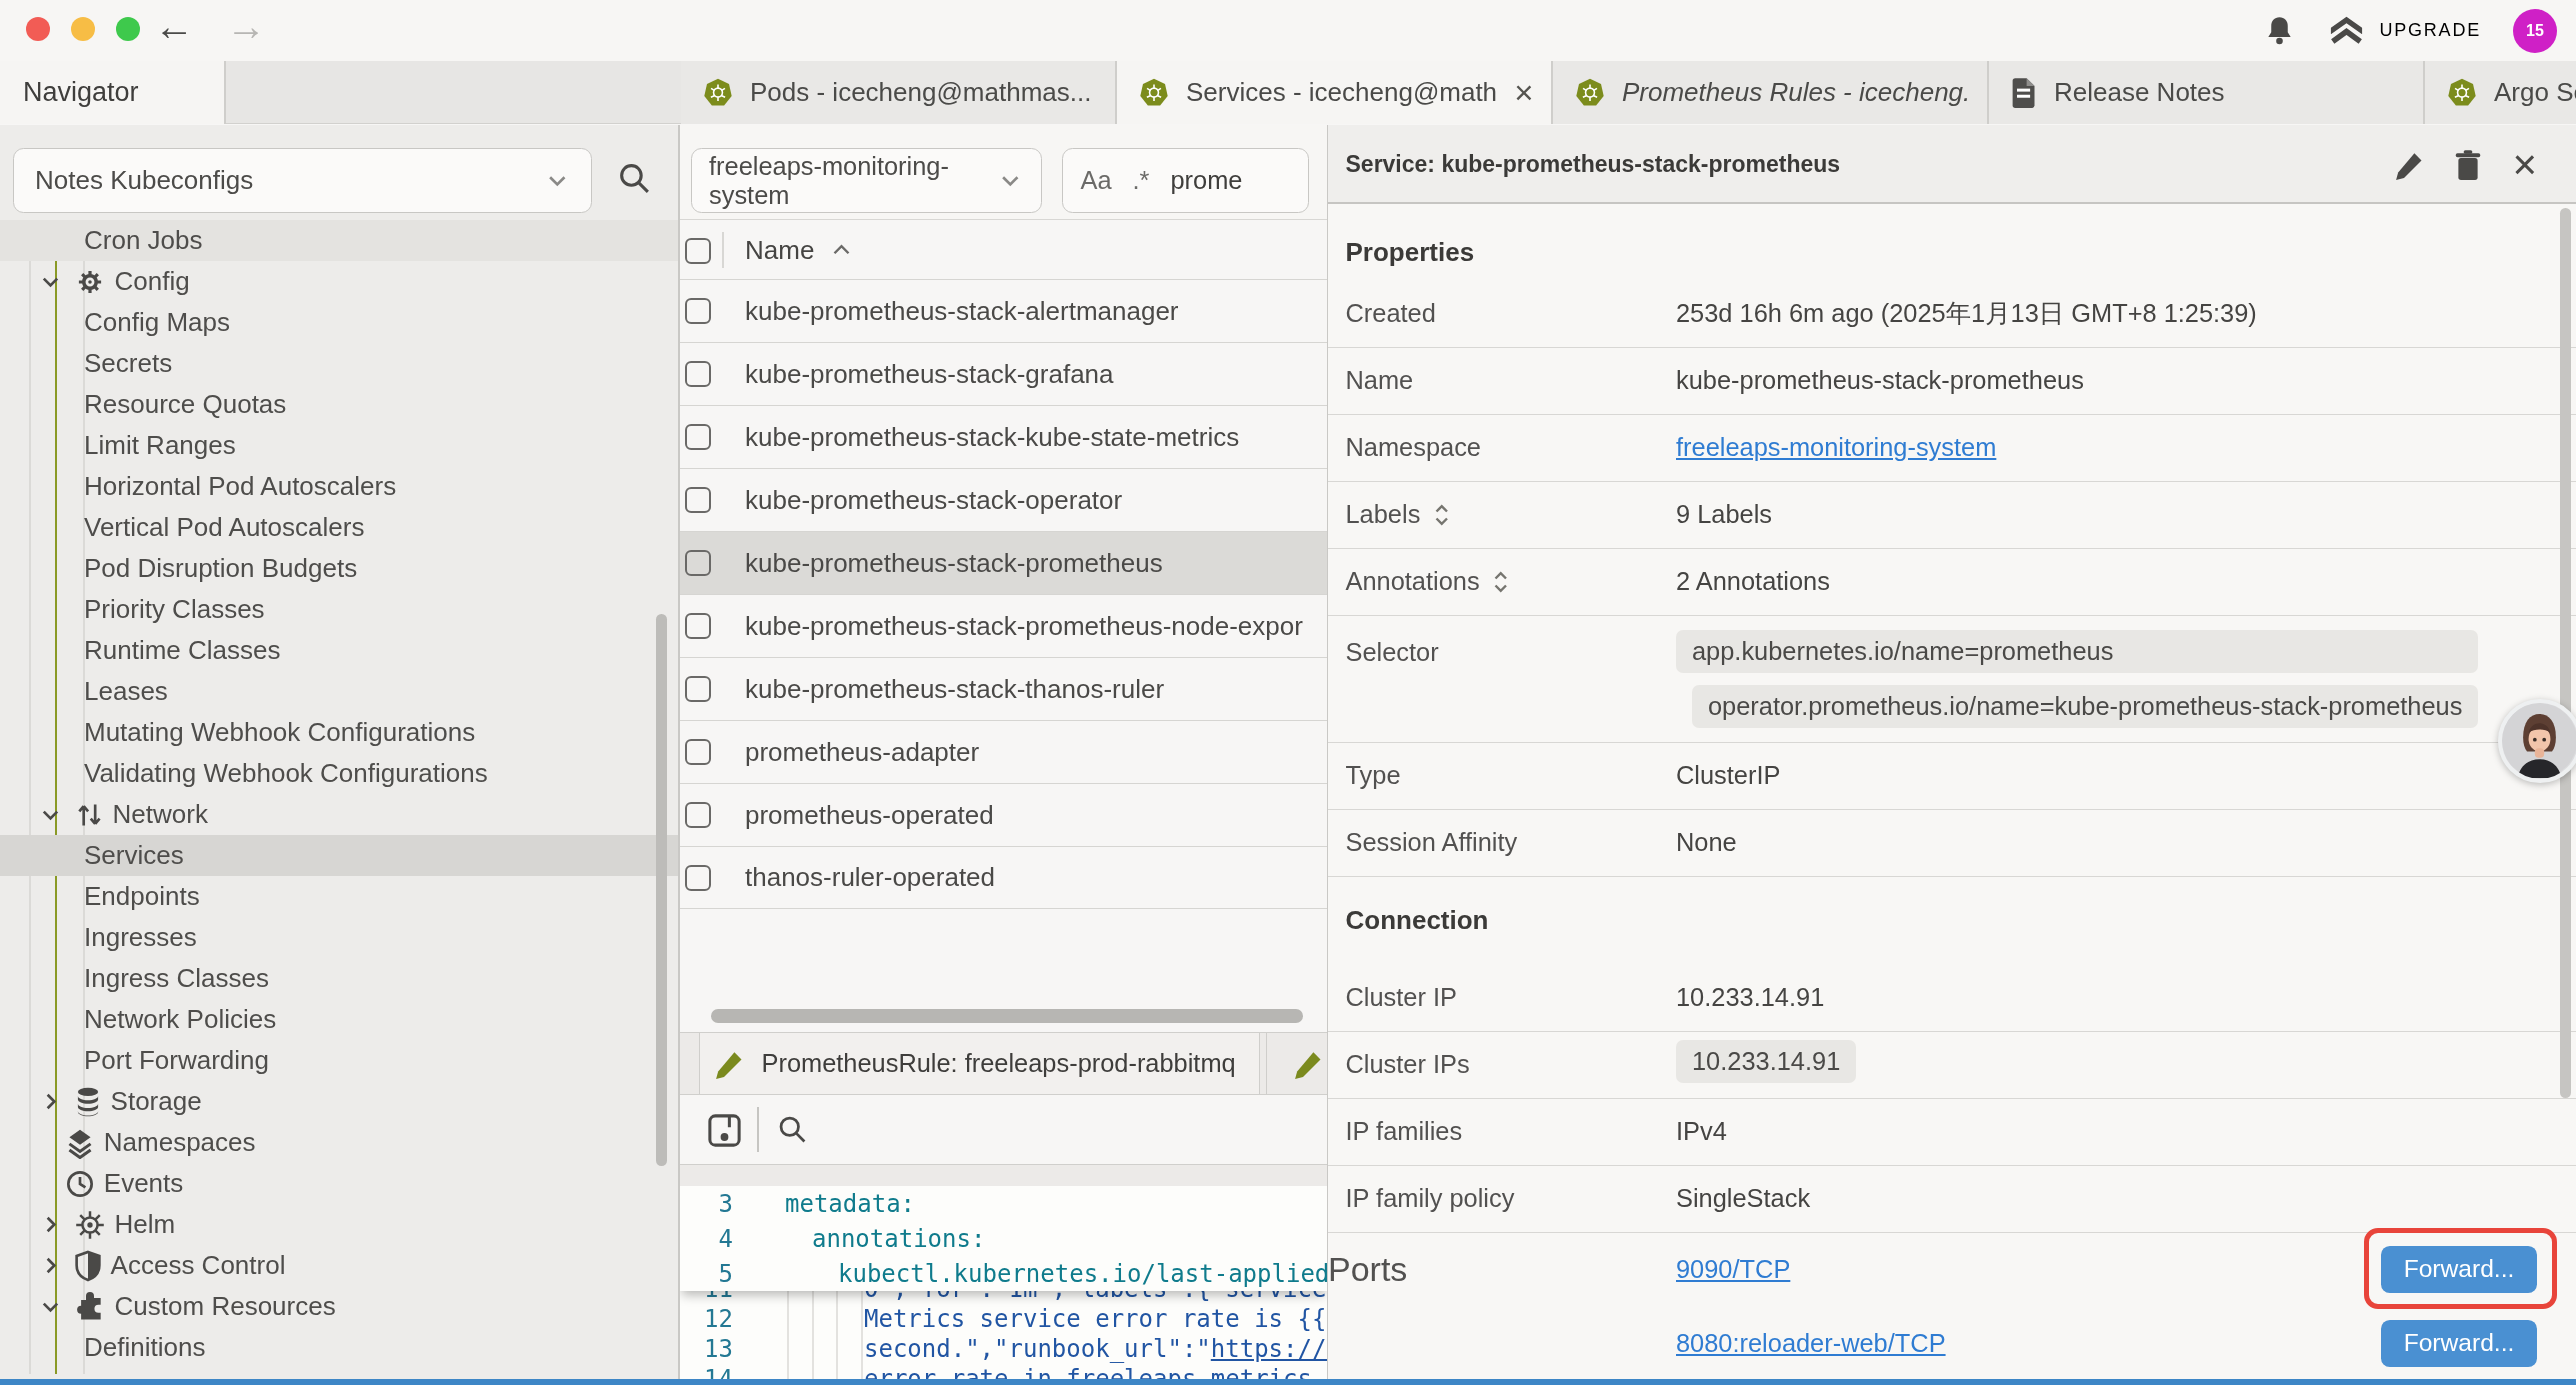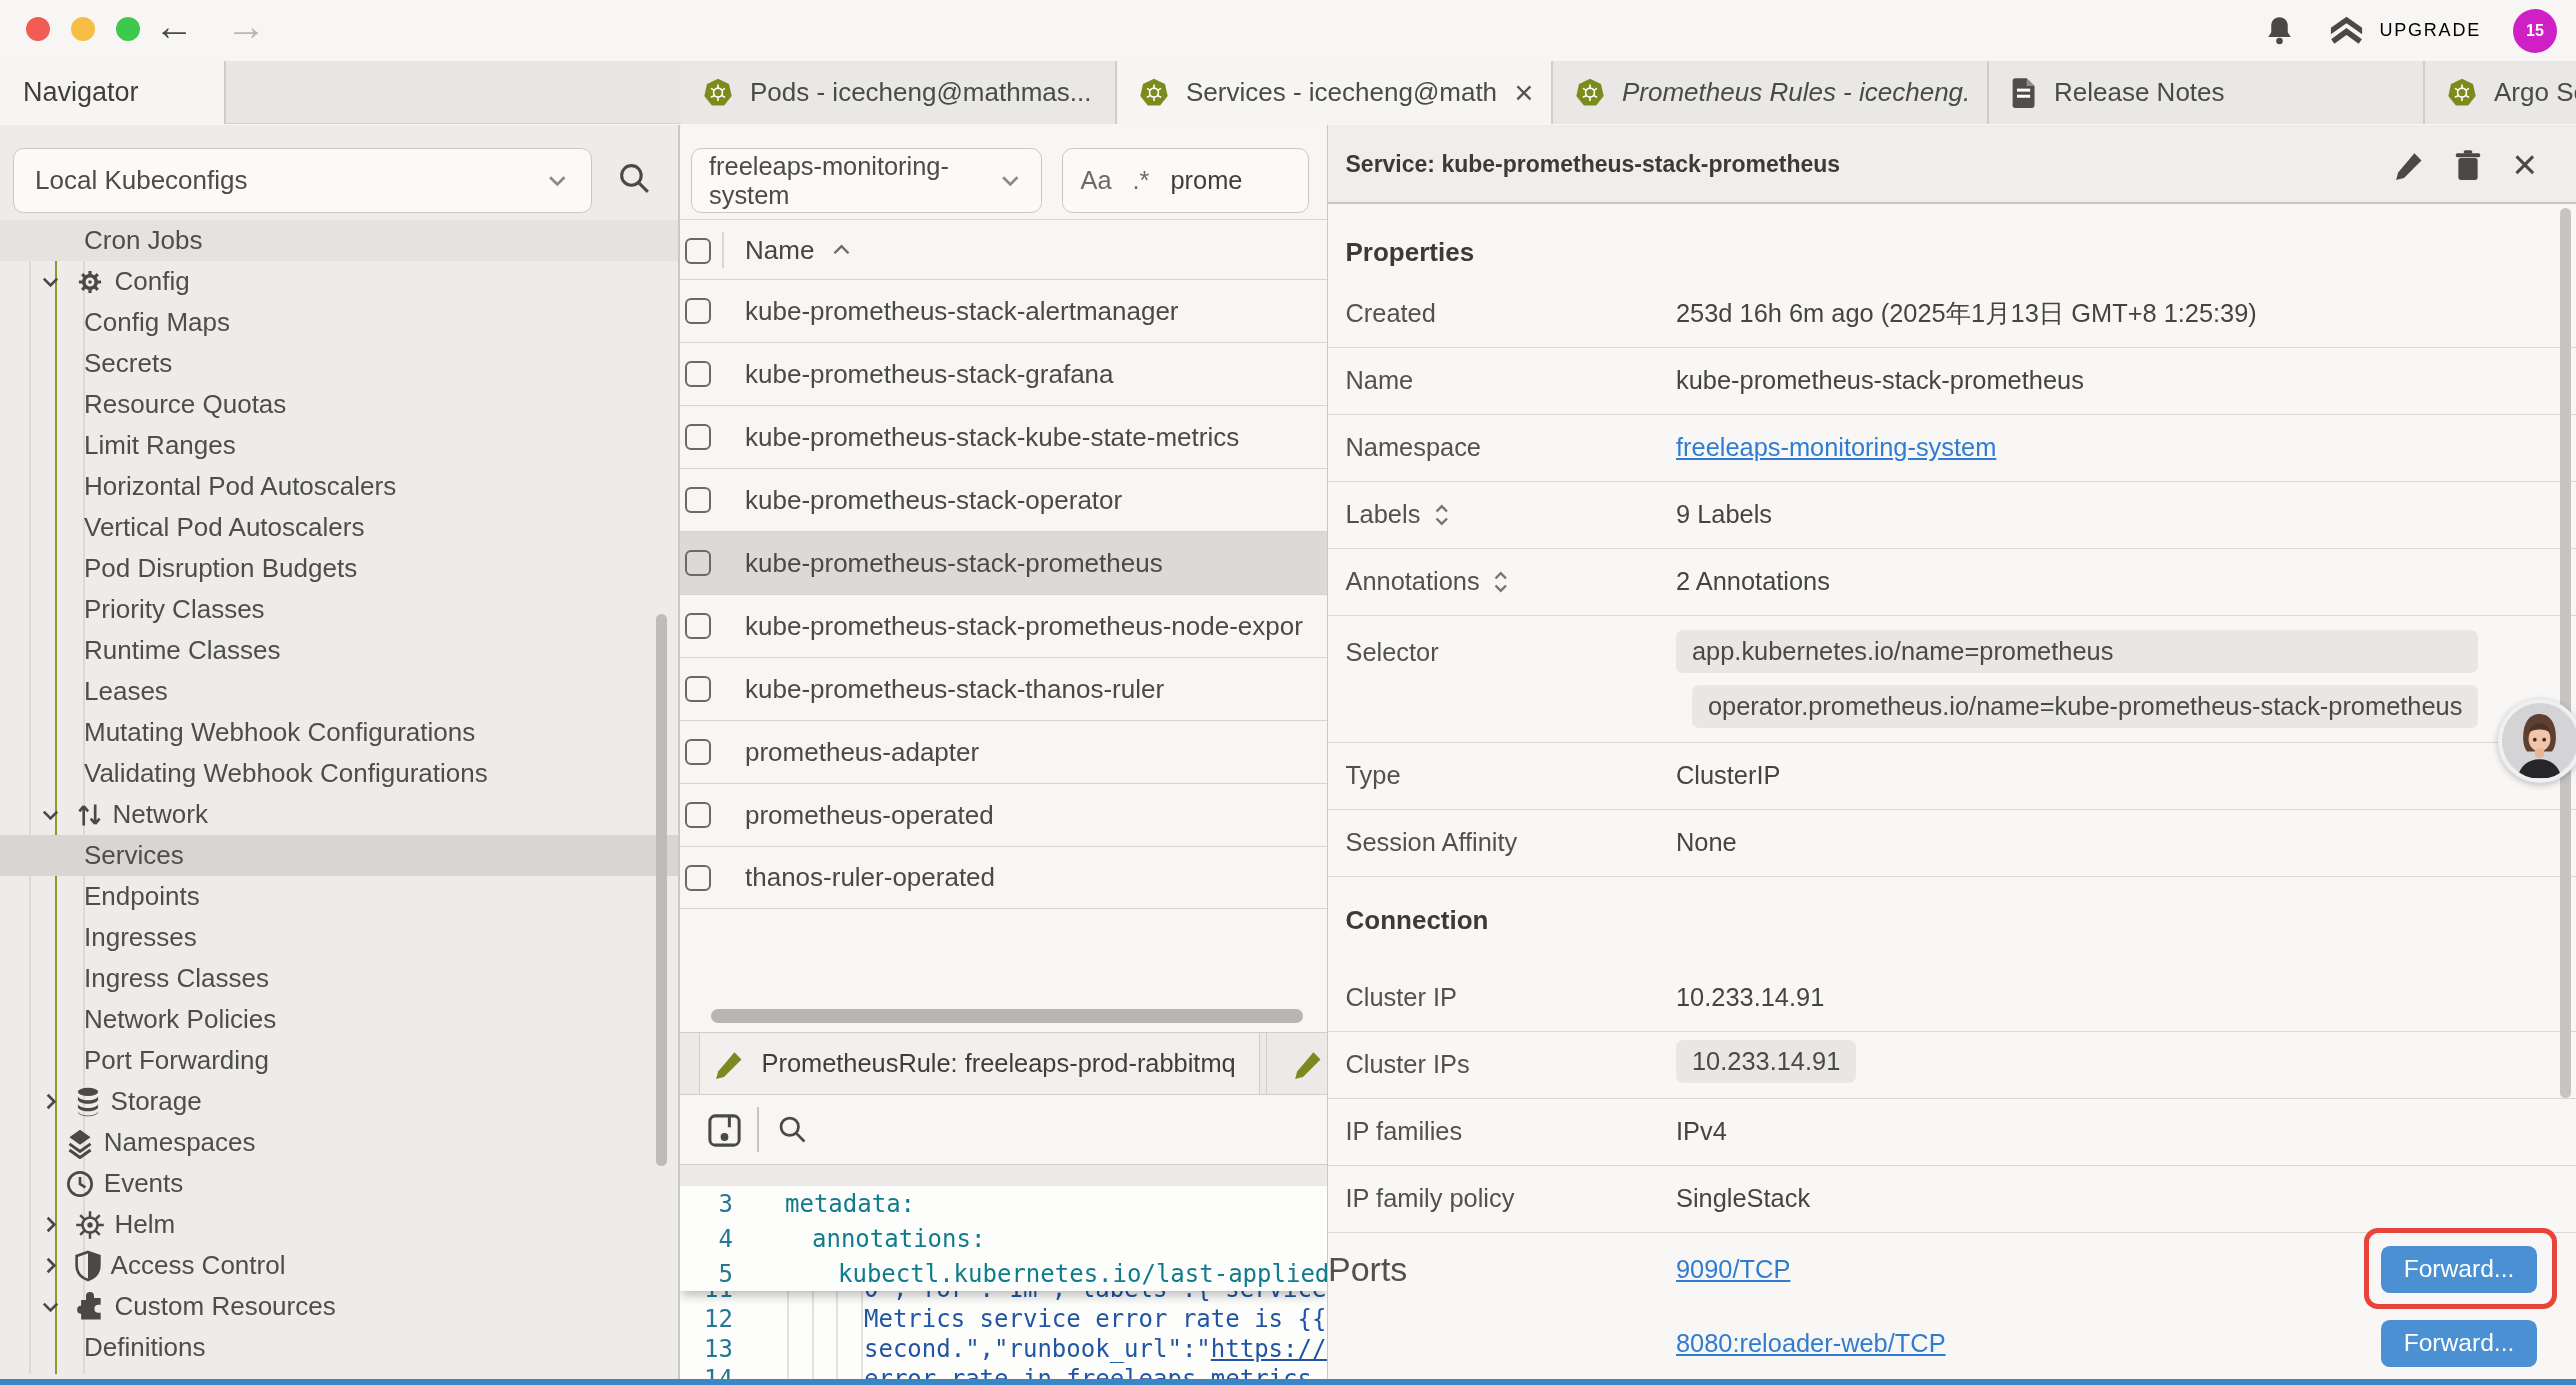--- a/index.html
+++ b/index.html
@@ -251,21 +251,21 @@
               </g>
             </svg>
           </span>
           <span class="klbl">Argo Se</span>
         </div>
       </div>
   </div>
 
   <div class="sidebar">
     <div class="cfg-select">
-      <span>Local Kubeconfigs</span>
+      <span>Notes Kubeconfigs</span>
       <span class="icon sel-chev" id="cfg-chev">
           <svg width="24.6" height="24.6" viewBox="0 0 24 24" fill="none" stroke="#8a8987" stroke-width="2.6">
             <path d="M5 9l7 7 7-7"></path>
           </svg>
         </span>
     </div>
     <span class="icon sb-search" id="sb-search-slot">
         <svg width="37" height="37" viewBox="0 0 36 36" fill="none" stroke="#4a4947" stroke-width="3">
           <circle cx="15" cy="15" r="9.5"></circle>
           <path d="M22.5 22.5L31 31"></path>

